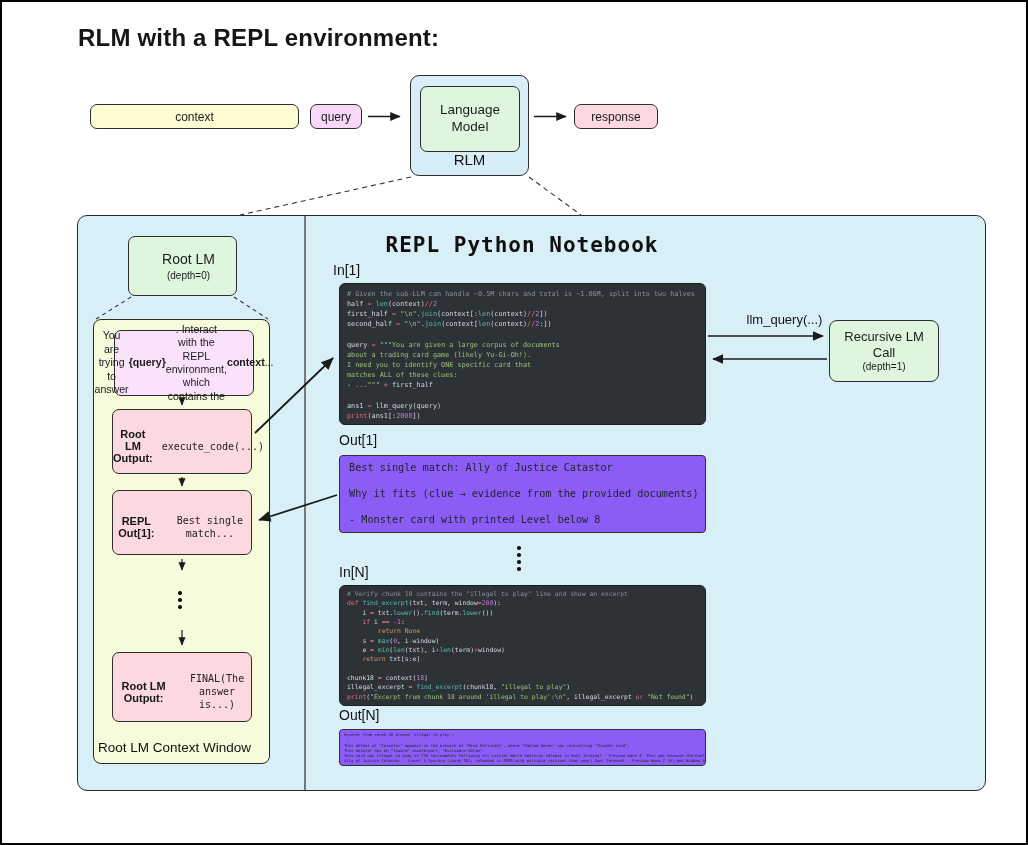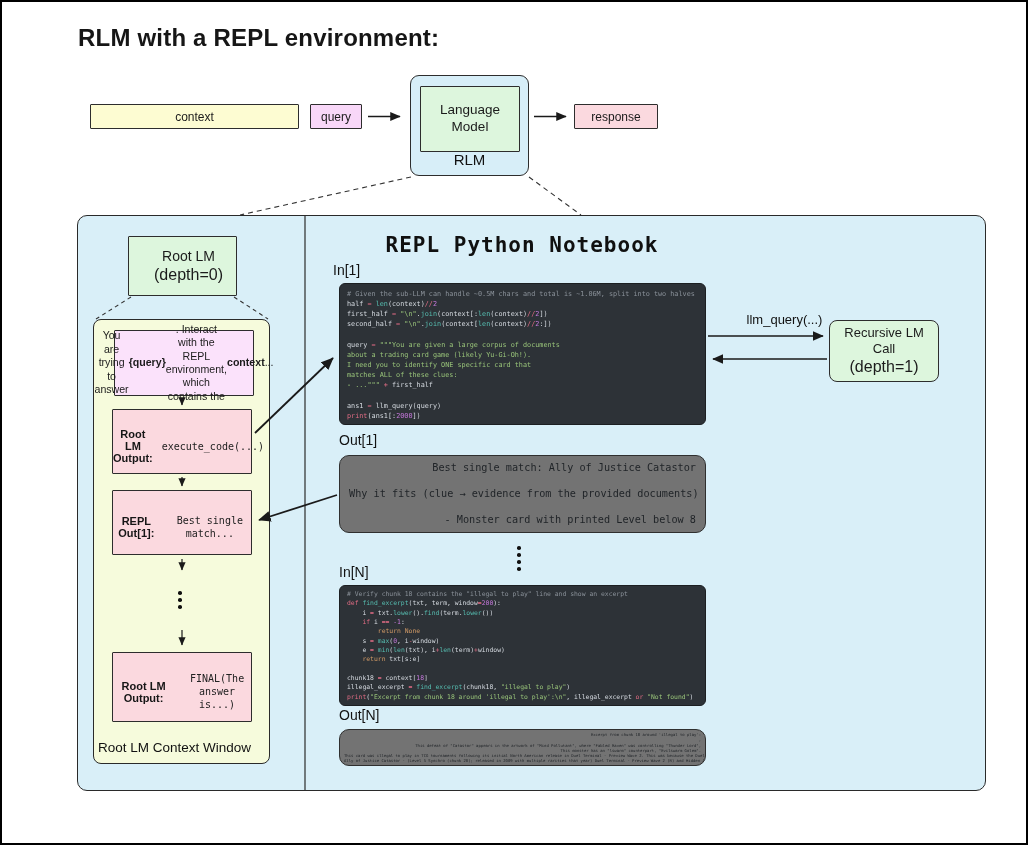--- a/index.html
+++ b/index.html
@@ -8,40 +8,40 @@
     position:relative; width:1028px; height:845px;
     background:#ffffff; border:2px solid #000;
     font-family:"Liberation Sans", sans-serif;
     overflow:hidden;
   }
   .abs{ position:absolute; }
   .page-title{ font-size:24px; font-weight:700; color:#161616; letter-spacing:.2px;margin-left:40px; }
 
   
   .node{
-    border:1.4px solid #2d2d2d; border-radius:1px;
+    border:1.4px solid #2d2d2d; border-radius:7px;
     display:flex; align-items:center; justify-content:center;
     text-align:center; color:#1b1b1b;
   }
   .bg-yellow{ background:#fdfcd2; }
   .bg-violet{ background:#f8d7f8; }
   .bg-pink{ background:#fbd9df; }
   .bg-green{ background:#ddf6dd; }
   .bg-blue{ background:#d7eef8;padding-left:37px; }
   .bg-magenta{ background:#fbe2fb; }
 
   .small-label{ font-size:12px; }
   .lm-box{ flex-direction:column; font-size:13.5px; line-height:1.25; }
   .rlm-wrap{ border-radius:9px; }
   .rlm-caption{ position:absolute; left:0; right:0; bottom:7px; text-align:center; font-size:15px; color:#111; }
 
   .outer-box{ background:#d9eff8; border:1.6px solid #2a2a2a; border-radius:10px; }
 
   .rootlm-box{ flex-direction:column; font-size:14px; line-height:1.3; }
-  .depth{ font-size:16px; }
+  .depth{ font-size:10px; }
 
   .ctx-window{ background:#f6fbdc; border:1.4px solid #2a2a2a; border-radius:8px; }
   .ctx-label{ text-align:center; font-size:13.5px; color:#111; }
 
   .prompt-box{ font-size:10.6px; line-height:13.4px; padding:6px 5px; }
   .step-box{ flex-direction:row; justify-content:flex-start; padding-top:9px; gap:9px; }
   .step-title{ font-size:11px; font-weight:700; color:#161616; }
   .step-code{ font-family:"DejaVu Sans Mono", monospace; font-size:10px; color:#222; white-space:pre-line; line-height:13px; }
 
   .nb-title{ font-family:"DejaVu Sans Mono", monospace; font-weight:700; font-size:21px; letter-spacing:1px; color:#101010; text-align:center; }
@@ -54,22 +54,22 @@
   }
   .code-in1{ font-size:6.8px; line-height:10.15px; padding:5px 7px; }
   .code-inN{ font-size:6.4px; line-height:9.35px; padding:4px 7px; }
   .code-line{ white-space:pre; }
   .tk-cm{ color:#8a9199;margin-top:12px; } .tk-pl{ color:#d5dae0; }
   .tk-op{ color:#e06c84; } .tk-kw{ color:#e06c84; }
   .tk-num{ color:#c678dd; } .tk-str{ color:#98c379; }
   .tk-fn{ color:#56bdb0; } .tk-or{ color:#d19a66; }
 
   .out-block{
-    background:#737373; border:1.3px solid #2f2f2f; border-radius:10px;
-    font-family:"DejaVu Sans Mono", monospace; color:#1f2327; overflow:hidden;text-align:right;
+    background:#8b5cf6; border:1.3px solid #2f2f2f; border-radius:4px;
+    font-family:"DejaVu Sans Mono", monospace; color:#1f2327; overflow:hidden;
   }
   .out1{ font-size:10.2px; line-height:12.9px; padding:6px 9px; }
   .outN{ font-size:3.9px; line-height:5.3px; padding:2px 4px; }
   .out-line{ white-space:pre; }
 
   .rec-box{ flex-direction:column; font-size:13px; line-height:1.25; border-radius:8px; }
   .llm-label{ font-size:13px; color:#111; text-align:center; }
 
   .vdots{ display:flex; flex-direction:column; gap:3.5px; align-items:center; }
   .vdots i{ width:3.6px; height:3.6px; background:#101010; border-radius:50%; display:block; }

